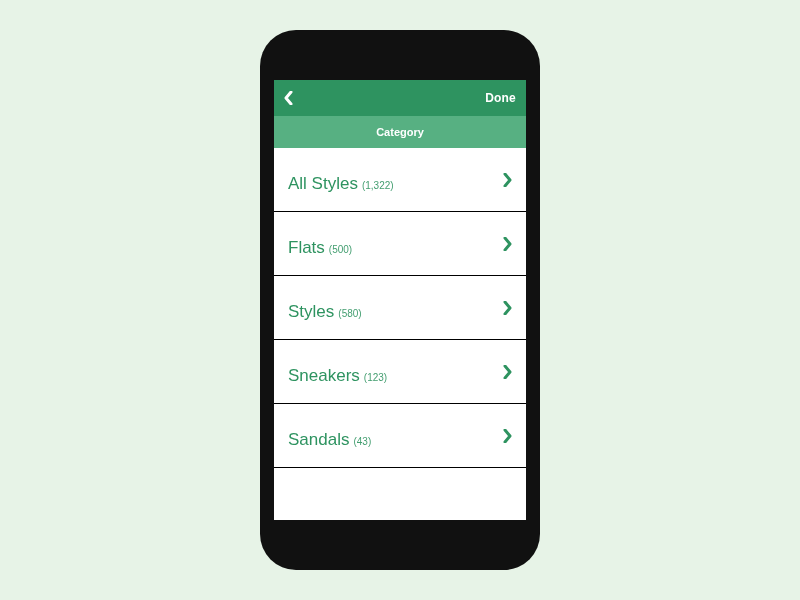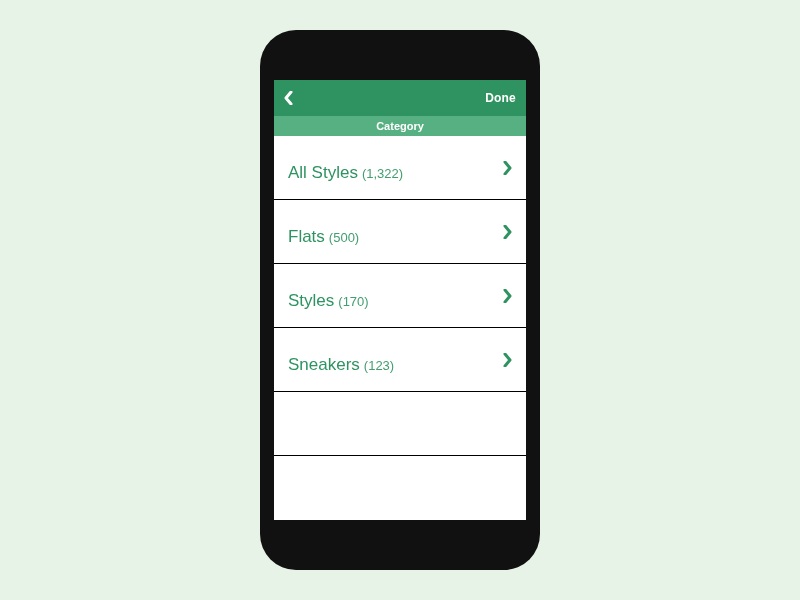--- a/index.html
+++ b/index.html
@@ -28,40 +28,40 @@
       display:flex; align-items:center; justify-content:space-between;
       padding:0 10px;
       color:#fff;
     }
     .navbar .back svg { display:block; }
     .navbar .done {
       font-size:12px; font-weight:600;
       letter-spacing:0.2px;
     }
     .subheader {
-      height:20px;
+      height:32px;
       background:#57b082;
       color:#fff;
       font-size:11px; font-weight:600;
       display:flex; align-items:center; justify-content:center;
     }
     .list {
       height:calc(100% - 54px);
       overflow:hidden;
     }
     .row {
       height:64px;
       border-bottom:1px solid #000000;
       display:flex; align-items:center; justify-content:space-between;
       padding:0 14px;
       color:#2e9360;
     }
     .row .label { display:flex; align-items:baseline; gap:4px; }
     .row .name { font-size:17px; font-weight:400; }
-    .row .count { font-size:13px; opacity:0.9;margin-top:14px; }
+    .row .count { font-size:10px; opacity:0.9;margin-top:14px; }
     .row .chev svg { display:block; }
   </style>
 </head>
 <body>
 
 <div class="phone">
   <div class="screen">
 
     <div class="navbar">
       <span class="back">
@@ -95,39 +95,50 @@
         </span>
         <span class="chev">
           <svg width="10" height="14" viewBox="0 0 10 14">
               <path d="M3 1 L8 7 L3 13" fill="none" stroke="#2e9360" stroke-width="3" stroke-linecap="round" stroke-linejoin="round"></path>
             </svg>
         </span>
       </div>
       <div class="row">
         <span class="label">
           <span class="name">Styles</span>
-          <span class="count">(170)</span>
+          <span class="count">(580)</span>
         </span>
         <span class="chev">
           <svg width="10" height="14" viewBox="0 0 10 14">
               <path d="M3 1 L8 7 L3 13" fill="none" stroke="#2e9360" stroke-width="3" stroke-linecap="round" stroke-linejoin="round"></path>
             </svg>
         </span>
       </div>
       <div class="row">
         <span class="label">
           <span class="name">Sneakers</span>
           <span class="count">(123)</span>
         </span>
         <span class="chev">
           <svg width="10" height="14" viewBox="0 0 10 14">
               <path d="M3 1 L8 7 L3 13" fill="none" stroke="#2e9360" stroke-width="3" stroke-linecap="round" stroke-linejoin="round"></path>
             </svg>
         </span>
       </div>
       <div class="row">
+        <span class="label">
+          <span class="name">Sandals</span>
+          <span class="count">(43)</span>
+        </span>
+        <span class="chev">
+          <svg width="10" height="14" viewBox="0 0 10 14">
+              <path d="M3 1 L8 7 L3 13" fill="none" stroke="#2e9360" stroke-width="3" stroke-linecap="round" stroke-linejoin="round"></path>
+            </svg>
+        </span>
+      </div>
+      <div class="row">
         
         
       </div>
     </div>
 
   </div>
 </div>
 
 </body></html>

